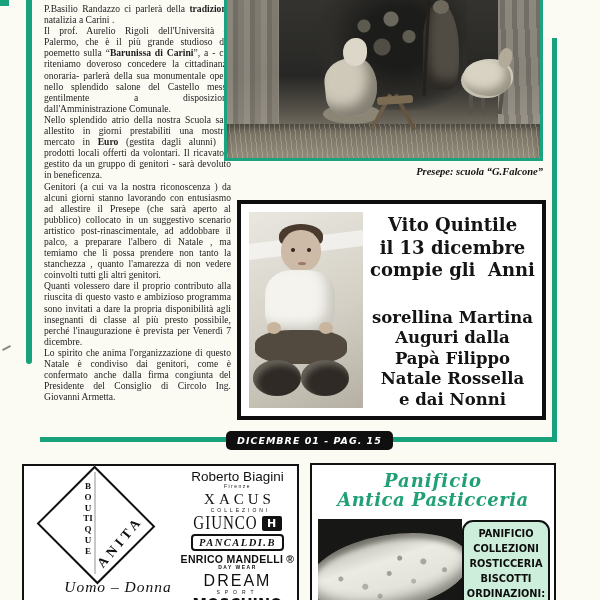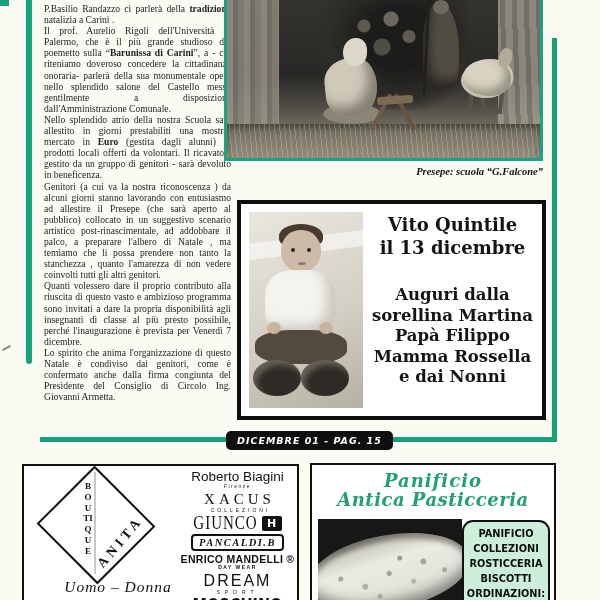--- a/index.html
+++ b/index.html
@@ -204,26 +204,27 @@
       <div class="baby-legs"></div>
       <div class="baby-hand h1"></div>
       <div class="baby-hand h2"></div>
       <div class="baby-shoe s1"></div>
       <div class="baby-shoe s2"></div>
     </div>
     <div class="bday-text">
       <div class="bday-g1">
         <div>Vito Quintile</div>
         <div>il 13 dicembre</div>
+        <div>compie gli&nbsp; Anni</div>
       </div>
       <div class="bday-g2">
+        <div>sorellina Martina</div>
         <div>Auguri dalla</div>
-        <div>sorellina Martina</div>
         <div>Papà Filippo</div>
-        <div>Mamma Rossella</div>
+        <div>Natale Rossella</div>
         <div>e dai Nonni</div>
       </div>
     </div>
   </div>
 
   <div class="footer-label">DICEMBRE 01 - PAG. 15</div>
 
   <div class="ad-left">
     <div class="diamond"></div>
     <div class="diamond-line"></div>

